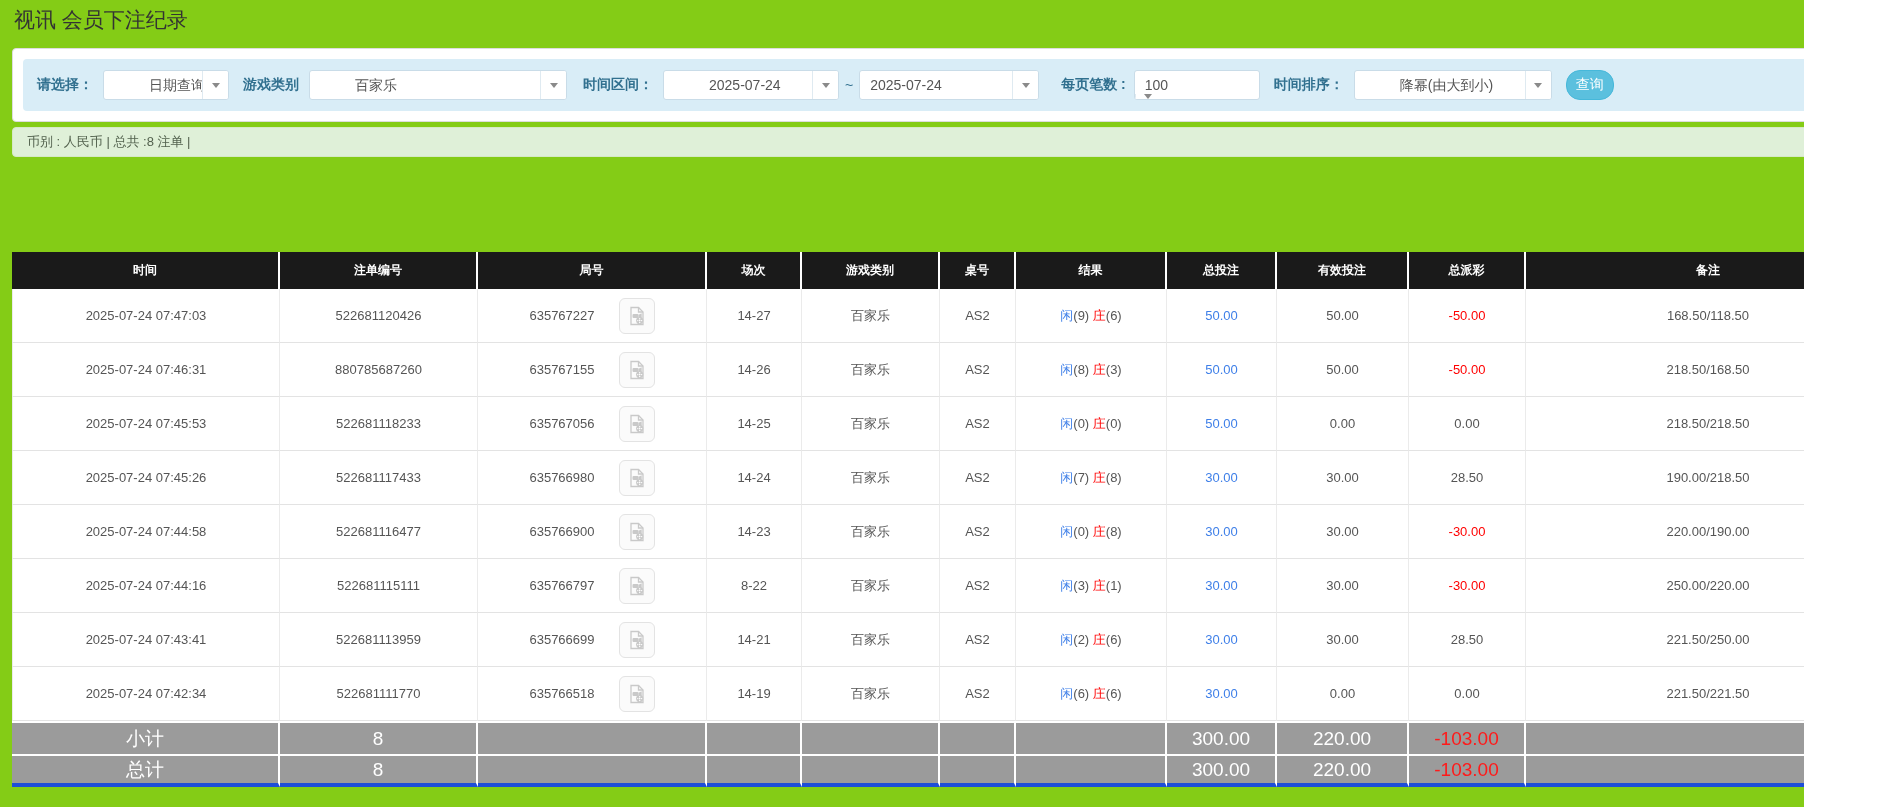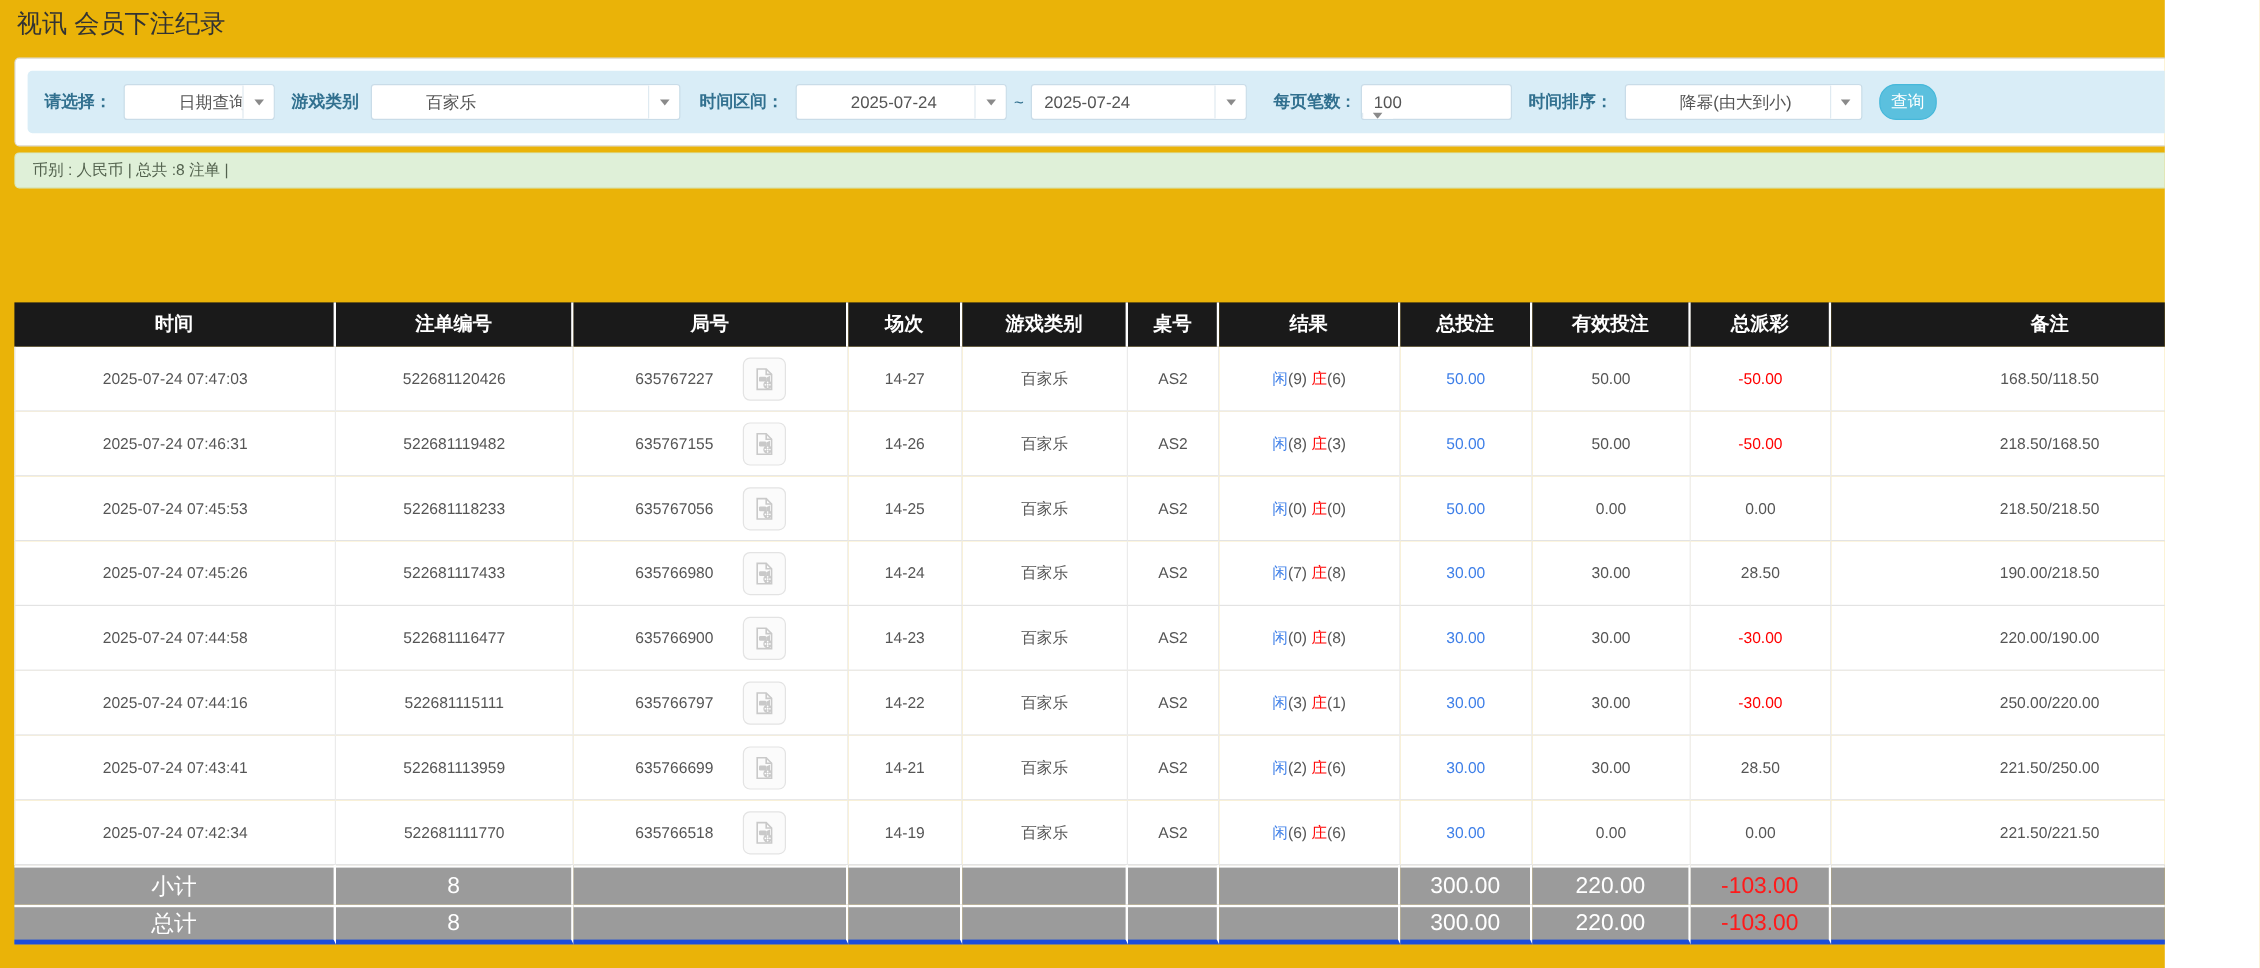--- a/index.html
+++ b/index.html
@@ -1,18 +1,18 @@
 <!DOCTYPE html>
 <html><head>
 <meta charset="utf-8">
 <style>
   * { margin:0; padding:0; box-sizing:border-box; }
   html,body { background:#fff; }
   body { font-family:"Liberation Sans","DejaVu Sans",sans-serif; }
-  .container { position:relative; width:1804px; height:807px; overflow:hidden; background:#eab308; }
+  .container { position:relative; width:1804px; height:807px; overflow:hidden; background:#84cc16; }
 
   .page-title { position:absolute; left:14px; top:6px; font-size:21px; font-weight:500; color:#333; }
 
   
   .filter-panel { position:absolute; left:12px; top:48px; width:1908px; height:74px;
     background:#fff; border:1px solid #ddd; border-radius:4px; padding:10px; }
   .filter-bar { height:52px; background:#d9edf7; border-radius:4px; display:flex;
     align-items:center; padding:0 14px; font-size:14px; }
   .flabel { font-weight:700; color:#31708f; white-space:nowrap; }
   .sel { display:flex; background:#fff; border:1px solid #c9dce8; border-radius:3px; height:30px; overflow:hidden; }
@@ -34,21 +34,21 @@
     line-height:28px; color:#53624e; padding:0 14px; }
   .alert-right { position:absolute; left:1593px; top:0; line-height:28px; color:#ff4a3a; white-space:nowrap; }
 
   
   .partial-btn { position:absolute; left:1871px; top:209px; width:60px; height:33px;
     background:#337ab7; border-radius:4px; cursor:pointer; }
 
   
   table { position:absolute; left:12px; top:252px; width:1878px; table-layout:fixed;
     border-collapse:separate; border-spacing:0; font-size:13px; color:#555; }
-  thead th { background:#1a1a1a; color:#fff; font-weight:700; font-size:16px; height:37px;
+  thead th { background:#1a1a1a; color:#fff; font-weight:700; font-size:12px; height:37px;
     border-right:2px solid #fff; text-align:center; }
   thead th:last-child { border-right:none; }
   tbody td { height:54px; text-align:center; background:#fff;
     border-bottom:1px solid #e3e3e3; border-right:1px solid #ebebeb; }
   tbody td:first-child { border-left:1px solid #ebebeb; }
   tbody td:last-child { border-right:none; }
   .blue { color:#3e7fe8; }
   .neg { color:#ff0000; }
   .p-blue { color:#3e7fe8; }
   .b-red { color:#ff0000; }
@@ -184,21 +184,21 @@
       <td>百家乐</td>
       <td>AS2</td>
       <td><span class="p-blue">闲</span><span>(9)</span> <span class="b-red">庄</span><span>(6)</span></td>
       <td class="blue">50.00</td>
       <td>50.00</td>
       <td class="neg">-50.00</td>
       <td>168.50/118.50</td>
     </tr>
         <tr>
       <td>2025-07-24 07:46:31</td>
-      <td>522681119482</td>
+      <td>880785687260</td>
       <td>
         <span class="round-wrap">
           <span>635767155</span>
           <span class="video-btn">
             <svg width="20" height="20" viewBox="0 0 20 20">
               <path d="M4 1.5 h7.5 l4.5 4.5 v12.5 h-12 z" fill="none" stroke="#c9c9c9" stroke-width="1.3"></path>
               <path d="M11.5 1.5 v4.5 h4.5" fill="none" stroke="#c9c9c9" stroke-width="1.3"></path>
               <rect x="5.5" y="8" width="6" height="4" rx="1" fill="#c9c9c9"></rect>
               <path d="M11.5 8.8 l3.2-1.6 v5.6 l-3.2-1.6 z" fill="#c9c9c9"></path>
               <circle cx="12.7" cy="14.6" r="3.6" fill="#c9c9c9"></circle>
@@ -328,21 +328,21 @@
               <circle cx="12.7" cy="14.6" r="3.6" fill="#c9c9c9"></circle>
               <circle cx="12.7" cy="14.6" r="0.8" fill="#fff"></circle>
               <circle cx="12.7" cy="12.7" r="0.7" fill="#fff"></circle>
               <circle cx="12.7" cy="16.5" r="0.7" fill="#fff"></circle>
               <circle cx="10.8" cy="14.6" r="0.7" fill="#fff"></circle>
               <circle cx="14.6" cy="14.6" r="0.7" fill="#fff"></circle>
             </svg>
           </span>
         </span>
       </td>
-      <td>14-22</td>
+      <td>8-22</td>
       <td>百家乐</td>
       <td>AS2</td>
       <td><span class="p-blue">闲</span><span>(3)</span> <span class="b-red">庄</span><span>(1)</span></td>
       <td class="blue">30.00</td>
       <td>30.00</td>
       <td class="neg">-30.00</td>
       <td>250.00/220.00</td>
     </tr>
         <tr>
       <td>2025-07-24 07:43:41</td>

